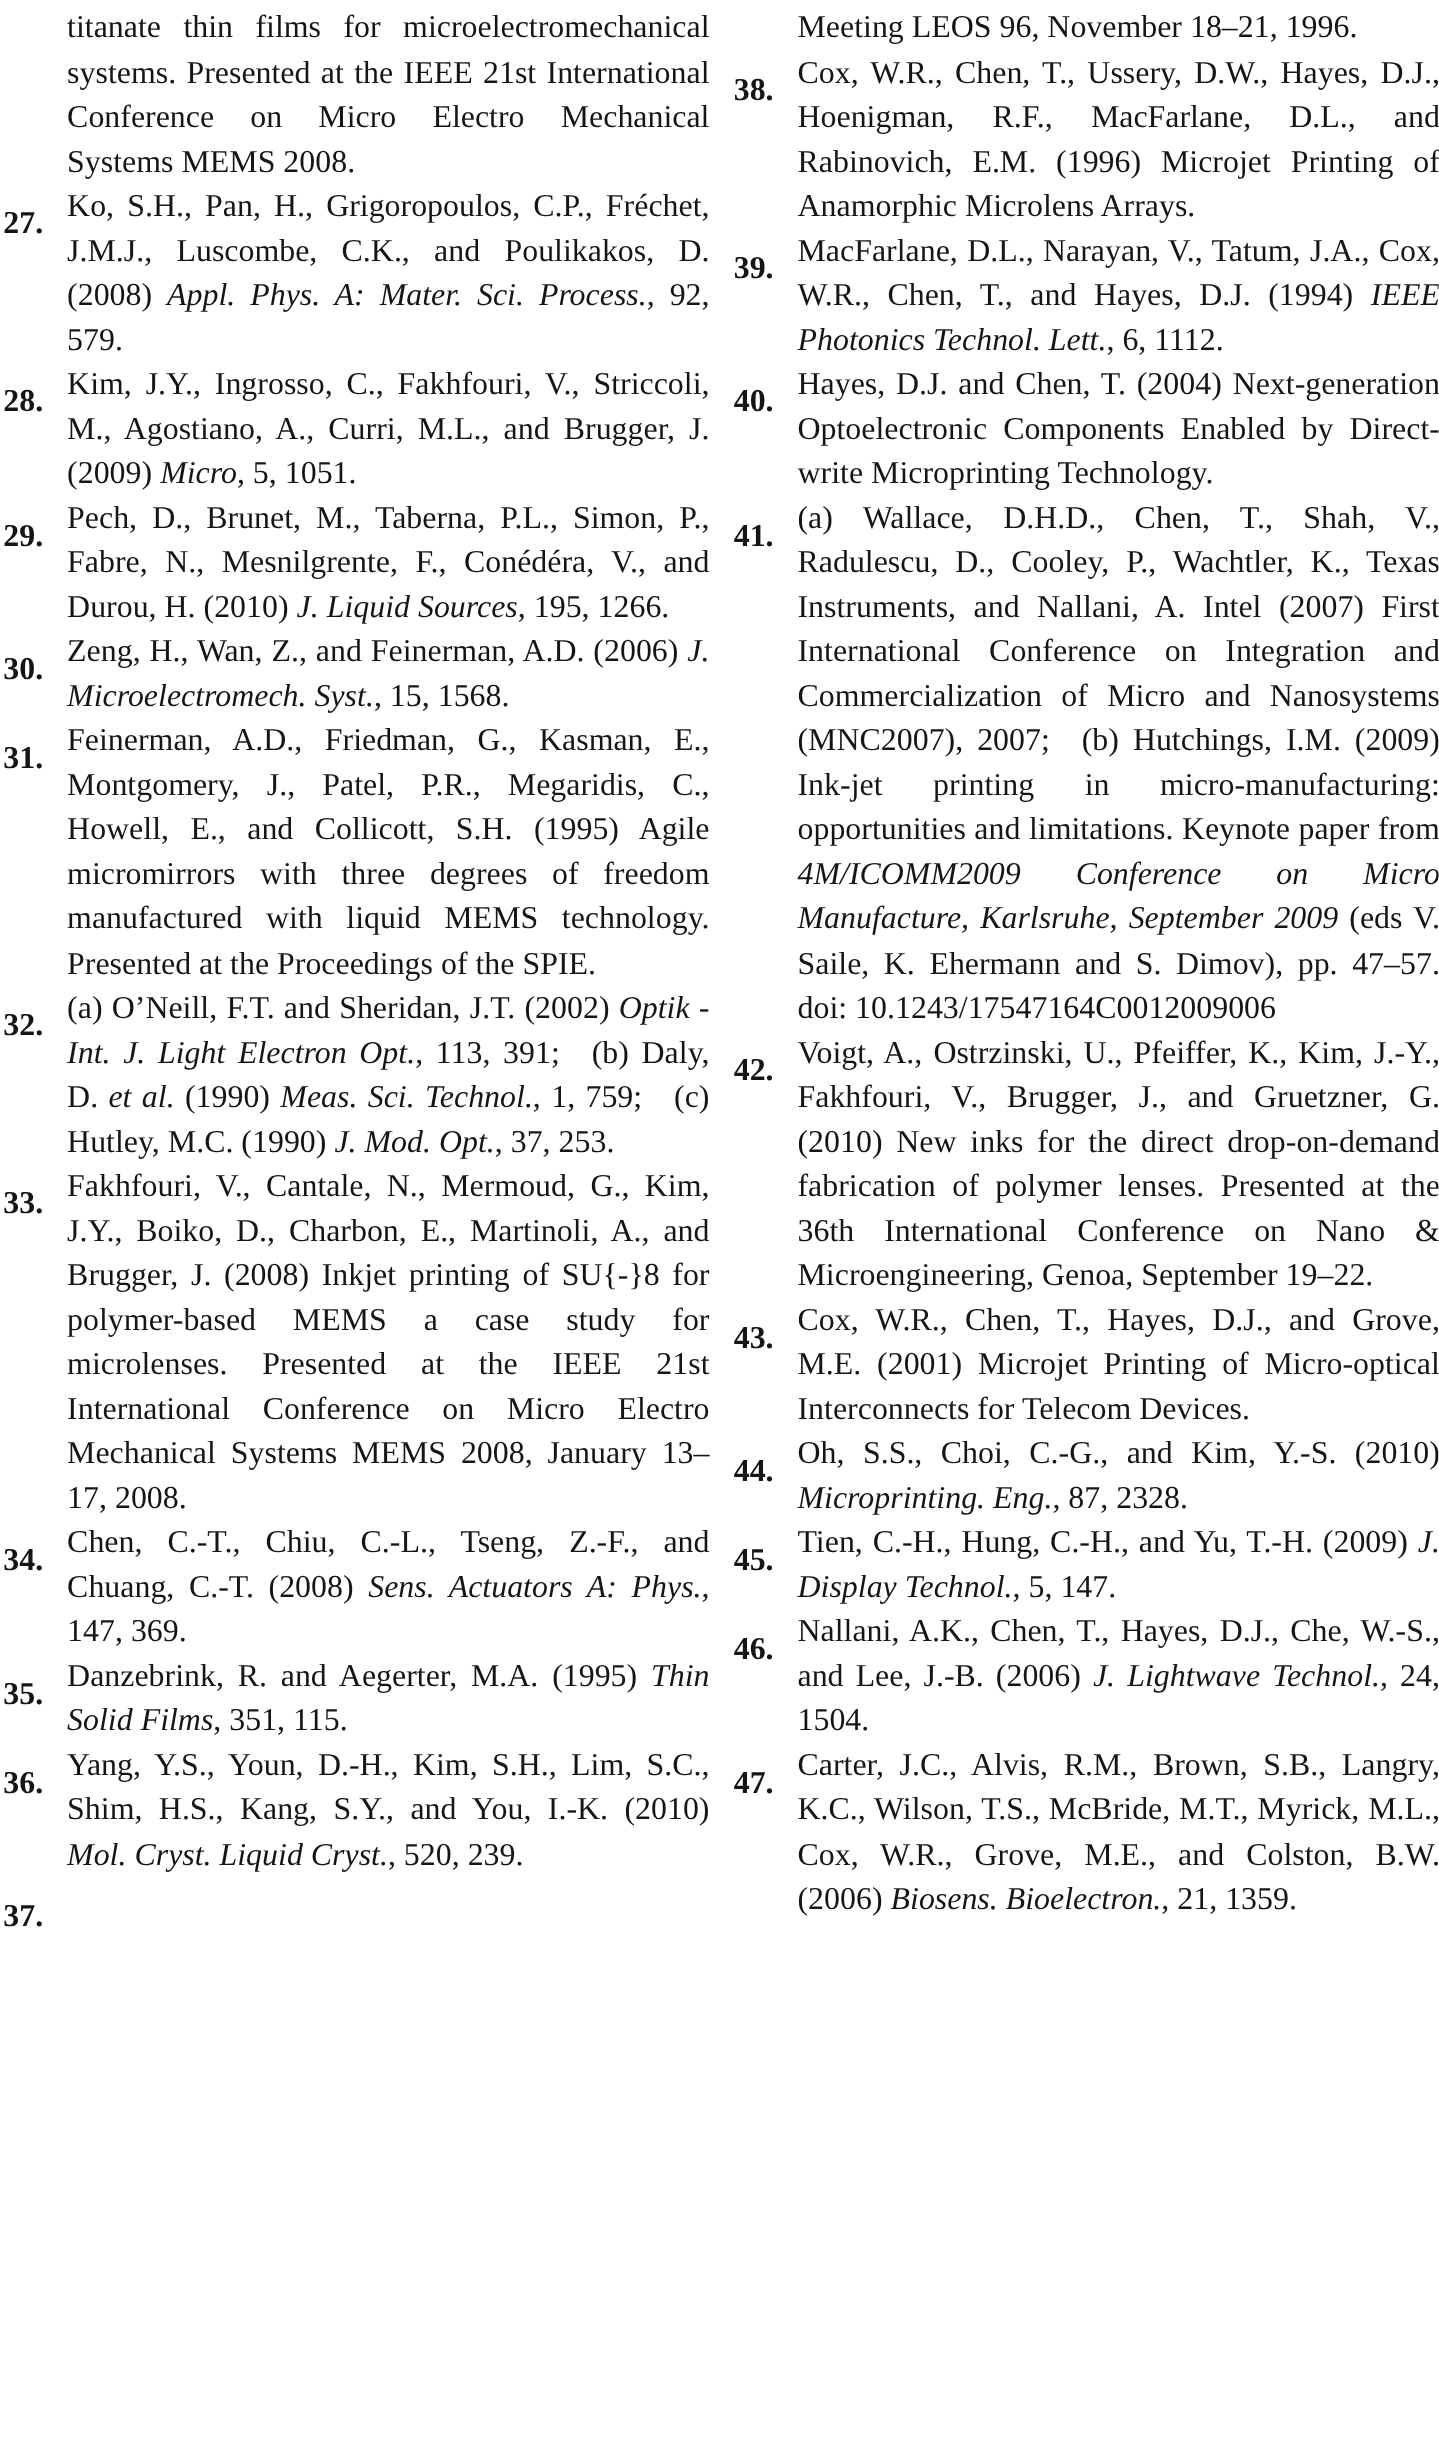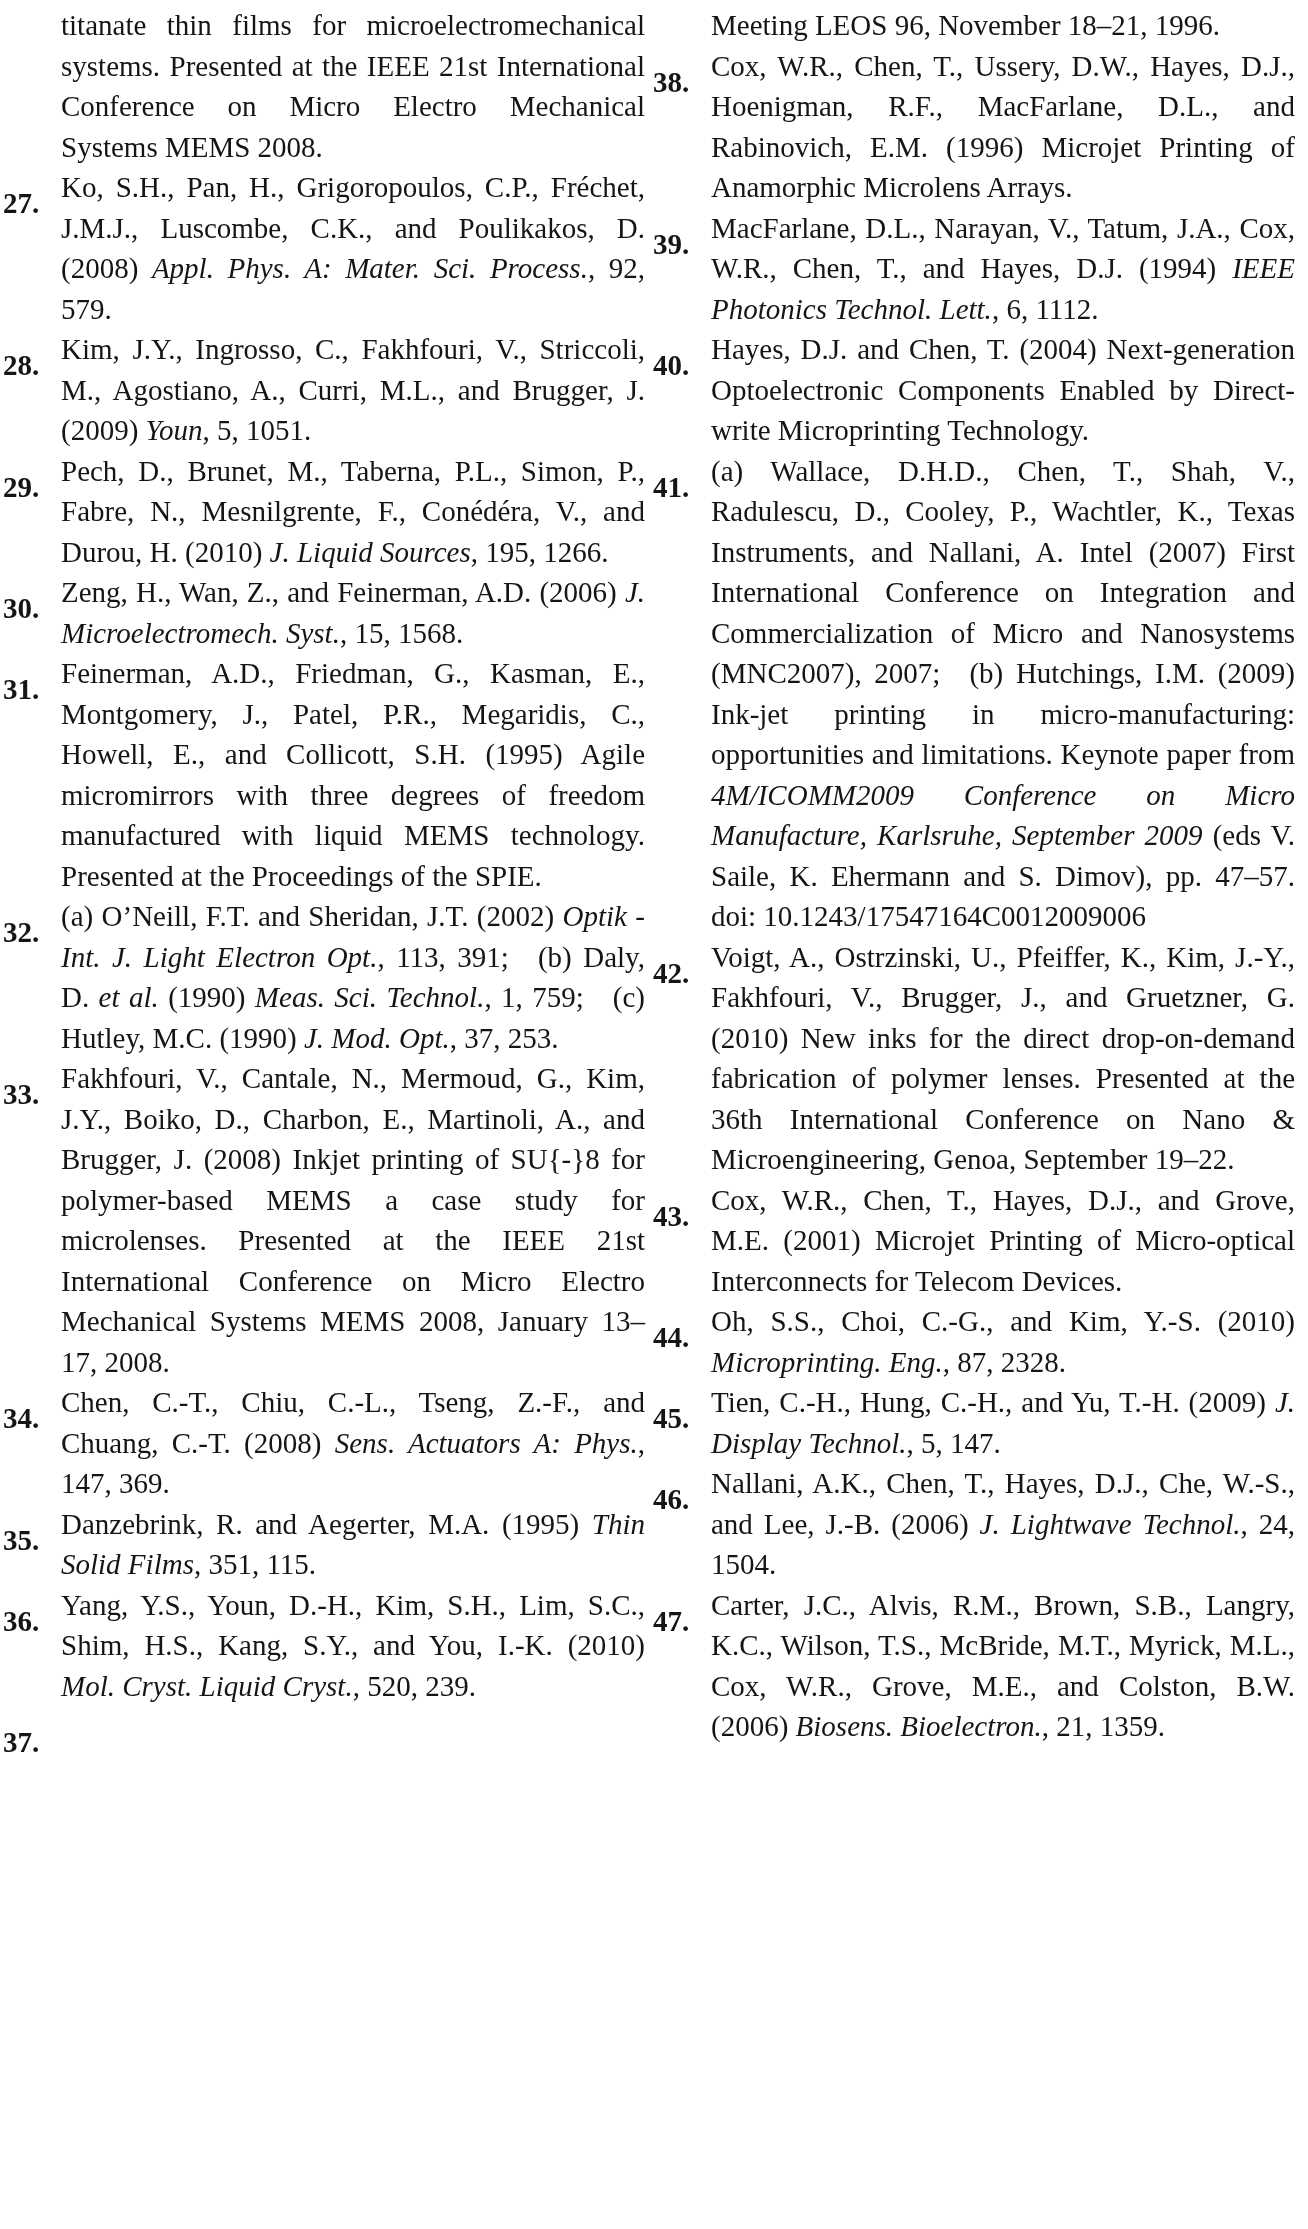--- a/index.html
+++ b/index.html
@@ -10,21 +10,21 @@
   .page {
     width: 1308px;
     height: 2229px;
     box-sizing: border-box;
     background: #ffffff;
     color: #151515;
     font-family: "Liberation Serif", "DejaVu Serif", serif;
     font-size: 29px;
     line-height: 40.5px;
     display: flex;
-    gap: 8px;
+    gap: 22px;
     padding: 5px 0 0 3px;
     overflow: hidden;
   }
   .col {
     width: 642px;
     flex: 0 0 auto;
   }
   .ref-item {
     position: relative;
     padding-left: 58px;
@@ -41,21 +41,21 @@
   .seg-italic { font-style: italic; font-weight: 400; }
   .seg-bold   { font-style: normal; font-weight: 400; }
 </style>
 </head>
 <body>
 
 <div class="page">
   <div class="col">
       <div class="ref-item"><span class="ref-text"><span class="seg-normal">titanate thin films for microelectromechanical systems. Presented at the IEEE 21st International Conference on Micro Electro Mechanical Systems MEMS 2008.</span></span></div>
       <div class="ref-item"><span class="ref-num">27.</span><span class="ref-text"><span class="seg-normal">Ko, S.H., Pan, H., Grigoropoulos, C.P., Fréchet, J.M.J., Luscombe, C.K., and Poulikakos, D. (2008) </span><span class="seg-italic">Appl. Phys. A: Mater. Sci. Process.</span><span class="seg-normal">, </span><span class="seg-bold">92</span><span class="seg-normal">, 579.</span></span></div>
-      <div class="ref-item"><span class="ref-num">28.</span><span class="ref-text"><span class="seg-normal">Kim, J.Y., Ingrosso, C., Fakhfouri, V., Striccoli, M., Agostiano, A., Curri, M.L., and Brugger, J. (2009) </span><span class="seg-italic">Youn</span><span class="seg-normal">, </span><span class="seg-bold">5</span><span class="seg-normal">, 1051.</span></span></div>
+      <div class="ref-item"><span class="ref-num">28.</span><span class="ref-text"><span class="seg-normal">Kim, J.Y., Ingrosso, C., Fakhfouri, V., Striccoli, M., Agostiano, A., Curri, M.L., and Brugger, J. (2009) </span><span class="seg-italic">Micro</span><span class="seg-normal">, </span><span class="seg-bold">5</span><span class="seg-normal">, 1051.</span></span></div>
       <div class="ref-item"><span class="ref-num">29.</span><span class="ref-text"><span class="seg-normal">Pech, D., Brunet, M., Taberna, P.L., Simon, P., Fabre, N., Mesnilgrente, F., Conédéra, V., and Durou, H. (2010) </span><span class="seg-italic">J. Liquid Sources</span><span class="seg-normal">, </span><span class="seg-bold">195</span><span class="seg-normal">, 1266.</span></span></div>
       <div class="ref-item"><span class="ref-num">30.</span><span class="ref-text"><span class="seg-normal">Zeng, H., Wan, Z., and Feinerman, A.D. (2006) </span><span class="seg-italic">J. Microelectromech. Syst.</span><span class="seg-normal">, </span><span class="seg-bold">15</span><span class="seg-normal">, 1568.</span></span></div>
       <div class="ref-item"><span class="ref-num">31.</span><span class="ref-text"><span class="seg-normal">Feinerman, A.D., Friedman, G., Kasman, E., Montgomery, J., Patel, P.R., Megaridis, C., Howell, E., and Collicott, S.H. (1995) Agile micromirrors with three degrees of freedom manufactured with liquid MEMS technology. Presented at the Proceedings of the SPIE.</span></span></div>
       <div class="ref-item"><span class="ref-num">32.</span><span class="ref-text"><span class="seg-normal">(a) O’Neill, F.T. and Sheridan, J.T. (2002) </span><span class="seg-italic">Optik - Int. J. Light Electron Opt.</span><span class="seg-normal">, </span><span class="seg-bold">113</span><span class="seg-normal">, 391; (b) Daly, D. </span><span class="seg-italic">et al.</span><span class="seg-normal"> (1990) </span><span class="seg-italic">Meas. Sci. Technol.</span><span class="seg-normal">, </span><span class="seg-bold">1</span><span class="seg-normal">, 759; (c) Hutley, M.C. (1990) </span><span class="seg-italic">J. Mod. Opt.</span><span class="seg-normal">, </span><span class="seg-bold">37</span><span class="seg-normal">, 253.</span></span></div>
       <div class="ref-item"><span class="ref-num">33.</span><span class="ref-text"><span class="seg-normal">Fakhfouri, V., Cantale, N., Mermoud, G., Kim, J.Y., Boiko, D., Charbon, E., Martinoli, A., and Brugger, J. (2008) Inkjet printing of SU{-}8 for polymer-based MEMS a case study for microlenses. Presented at the IEEE 21st International Conference on Micro Electro Mechanical Systems MEMS 2008, January 13–17, 2008.</span></span></div>
       <div class="ref-item"><span class="ref-num">34.</span><span class="ref-text"><span class="seg-normal">Chen, C.-T., Chiu, C.-L., Tseng, Z.-F., and Chuang, C.-T. (2008) </span><span class="seg-italic">Sens. Actuators A: Phys.</span><span class="seg-normal">, </span><span class="seg-bold">147</span><span class="seg-normal">, 369.</span></span></div>
       <div class="ref-item"><span class="ref-num">35.</span><span class="ref-text"><span class="seg-normal">Danzebrink, R. and Aegerter, M.A. (1995) </span><span class="seg-italic">Thin Solid Films</span><span class="seg-normal">, </span><span class="seg-bold">351</span><span class="seg-normal">, 115.</span></span></div>
       <div class="ref-item"><span class="ref-num">36.</span><span class="ref-text"><span class="seg-normal">Yang, Y.S., Youn, D.-H., Kim, S.H., Lim, S.C., Shim, H.S., Kang, S.Y., and You, I.-K. (2010) </span><span class="seg-italic">Mol. Cryst. Liquid Cryst.</span><span class="seg-normal">, </span><span class="seg-bold">520</span><span class="seg-normal">, 239.</span></span></div>
       <div class="ref-item"><span class="ref-num">37.</span></div>
     </div>

